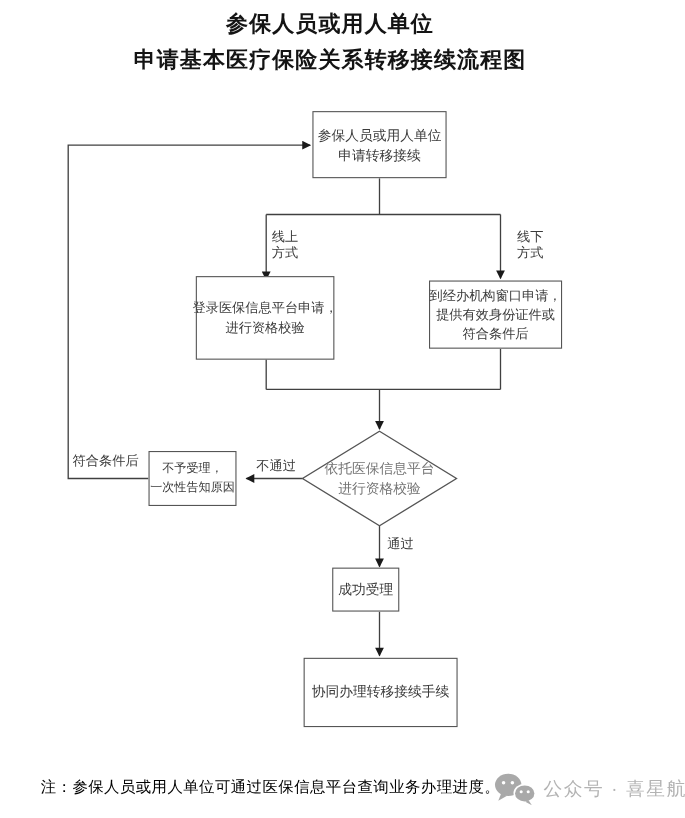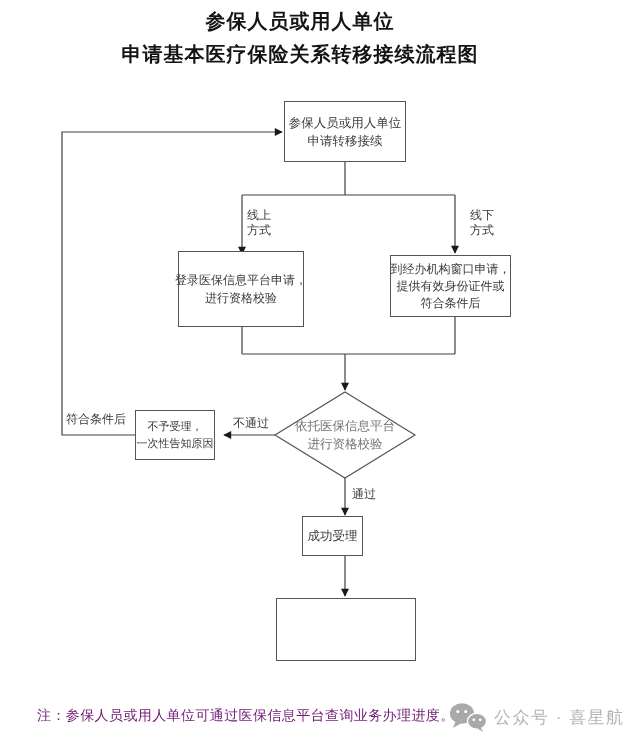--- a/index.html
+++ b/index.html
@@ -24,21 +24,21 @@
   .lbl{
     position:absolute;color:#3a3a3a;font-size:12px;line-height:15px;white-space:nowrap;
   }
   .decision-text{
     position:absolute;left:275px;top:417px;width:140px;text-align:center;
     color:#737373;font-size:12.5px;line-height:18px;
   }
   .note{
     position:absolute;left:37px;top:707px;
     font-family:Liberation Serif, serif;
-    font-size:14px;color:#701a75;letter-spacing:0.4px;white-space:nowrap;
+    font-size:14px;color:#000000;letter-spacing:0.4px;white-space:nowrap;
   }
   .watermark{
     position:absolute;left:449px;top:701px;height:32px;
     display:flex;align-items:center;gap:7px;
   }
   .watermark-text{
     color:#b3b3b3;font-size:17px;letter-spacing:1.5px;white-space:nowrap;
   }
 </style>
 </head>
@@ -116,20 +116,21 @@
   <div class="box" style="left:135px;top:410px;width:80px;height:50px;font-size:11px;line-height:17px;">
     <span>不予受理，</span>
     <span>一次性告知原因</span>
   </div>
 
   <div class="box" style="left:302px;top:516px;width:61px;height:40px;">
     <span>成功受理</span>
   </div>
 
   <div class="box" style="left:276px;top:598px;width:140px;height:63px;font-size:12.5px;line-height:19px;">
+    <span>协同办理转移接续手续</span>
   </div>
 
   <div class="note">注：参保人员或用人单位可通过医保信息平台查询业务办理进度。</div>
 
   <div class="watermark">
     <svg width="38" height="30" viewBox="0 0 38 30">
       <ellipse cx="13" cy="11.5" rx="12" ry="10.2" fill="#a9a9a9"></ellipse>
       <polygon points="6.5,19.5 4,26 12,21.5" fill="#a9a9a9"></polygon>
       <circle cx="8.8" cy="9.5" r="1.6" fill="#ffffff"></circle>
       <circle cx="16.8" cy="9.5" r="1.6" fill="#ffffff"></circle>

